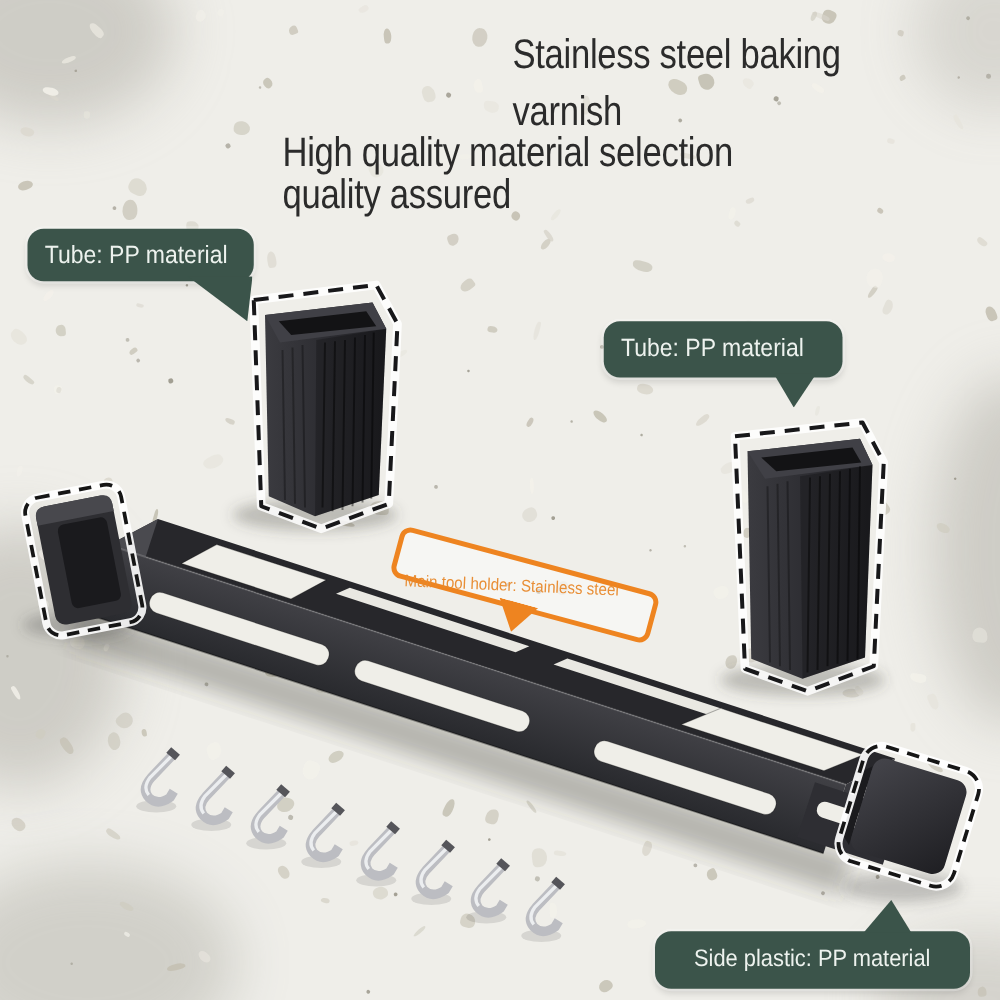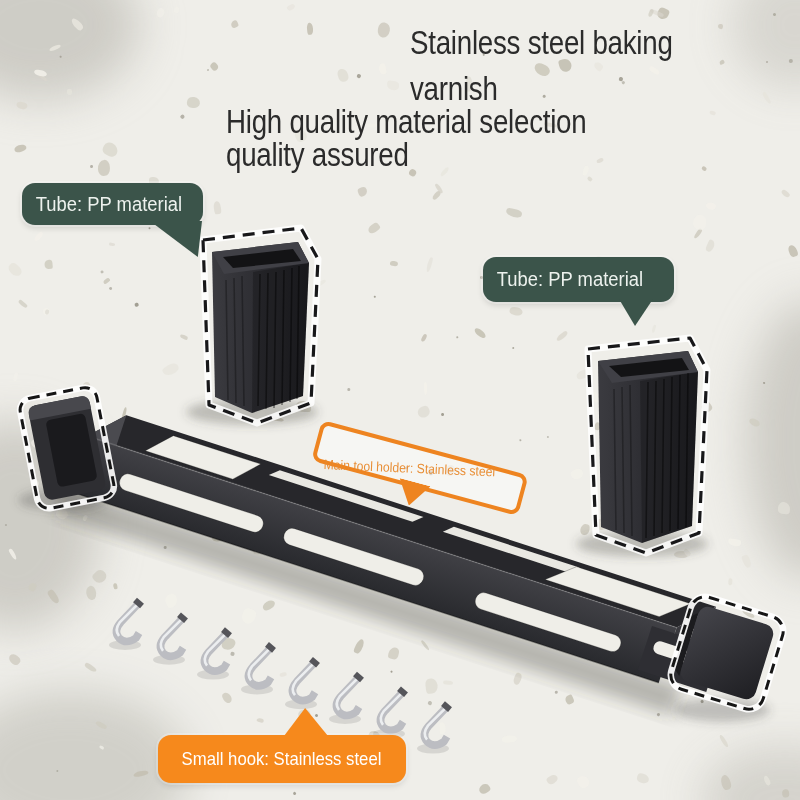--- a/index.html
+++ b/index.html
@@ -391,25 +391,25 @@
   <div class="callout green" style="left:22px;top:183px;width:181px;height:42px;">
     <span class="co-text">Tube: PP material</span>
     <div class="ptr green-ptr" style="left:128px;top:38px;width:52px;height:36px;clip-path:polygon(0 0,100% 0,92% 100%);"></div>
   </div>
 
   <div class="callout green" style="left:483px;top:257px;width:191px;height:45px;">
     <span class="co-text">Tube: PP material</span>
     <div class="ptr green-ptr" style="left:130px;top:42px;width:40px;height:27px;clip-path:polygon(15% 0,100% 0,55% 100%);"></div>
   </div>
 
-  <div class="callout orange center" style="left:158px;top:735px;width:248px;height:48px;">
-    <span class="co-text" style="transform:scaleX(0.88);">Small hook: Stainless steel</span>
-    <div class="ptr orange-ptr" style="left:126px;top:-27px;width:44px;height:28px;clip-path:polygon(48% 0,0 100%,100% 100%);"></div>
-  </div>
-
+
+  <div class="callout green center" style="left:524px;top:745px;width:252px;height:46px;">
+    <span class="co-text">Side plastic: PP material</span>
+    <div class="ptr green-ptr" style="left:167px;top:-25px;width:38px;height:26px;clip-path:polygon(58% 0,0 100%,100% 100%);"></div>
+  </div>
 
   <div class="title-block t1" style="left:410px;top:20px;">
     <div>Stainless steel baking</div>
     <div>varnish</div>
   </div>
   <div class="title-block t2" style="left:226px;top:105px;">
     <div>High quality material selection</div>
     <div>quality assured</div>
   </div>
 

